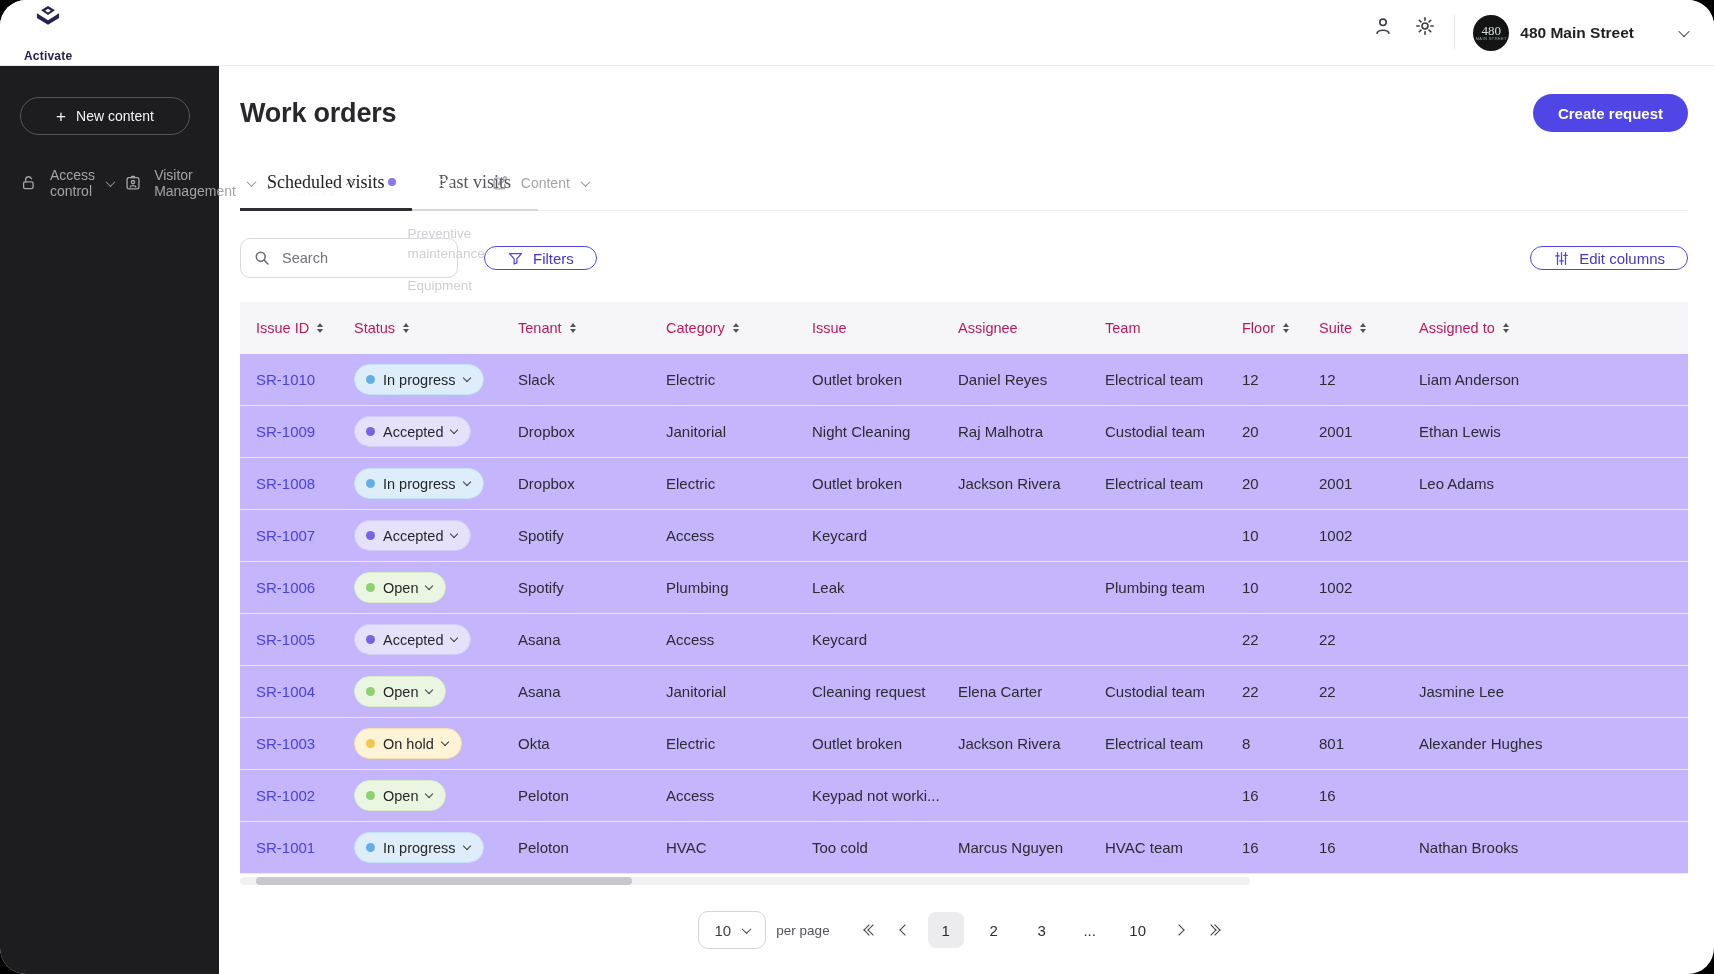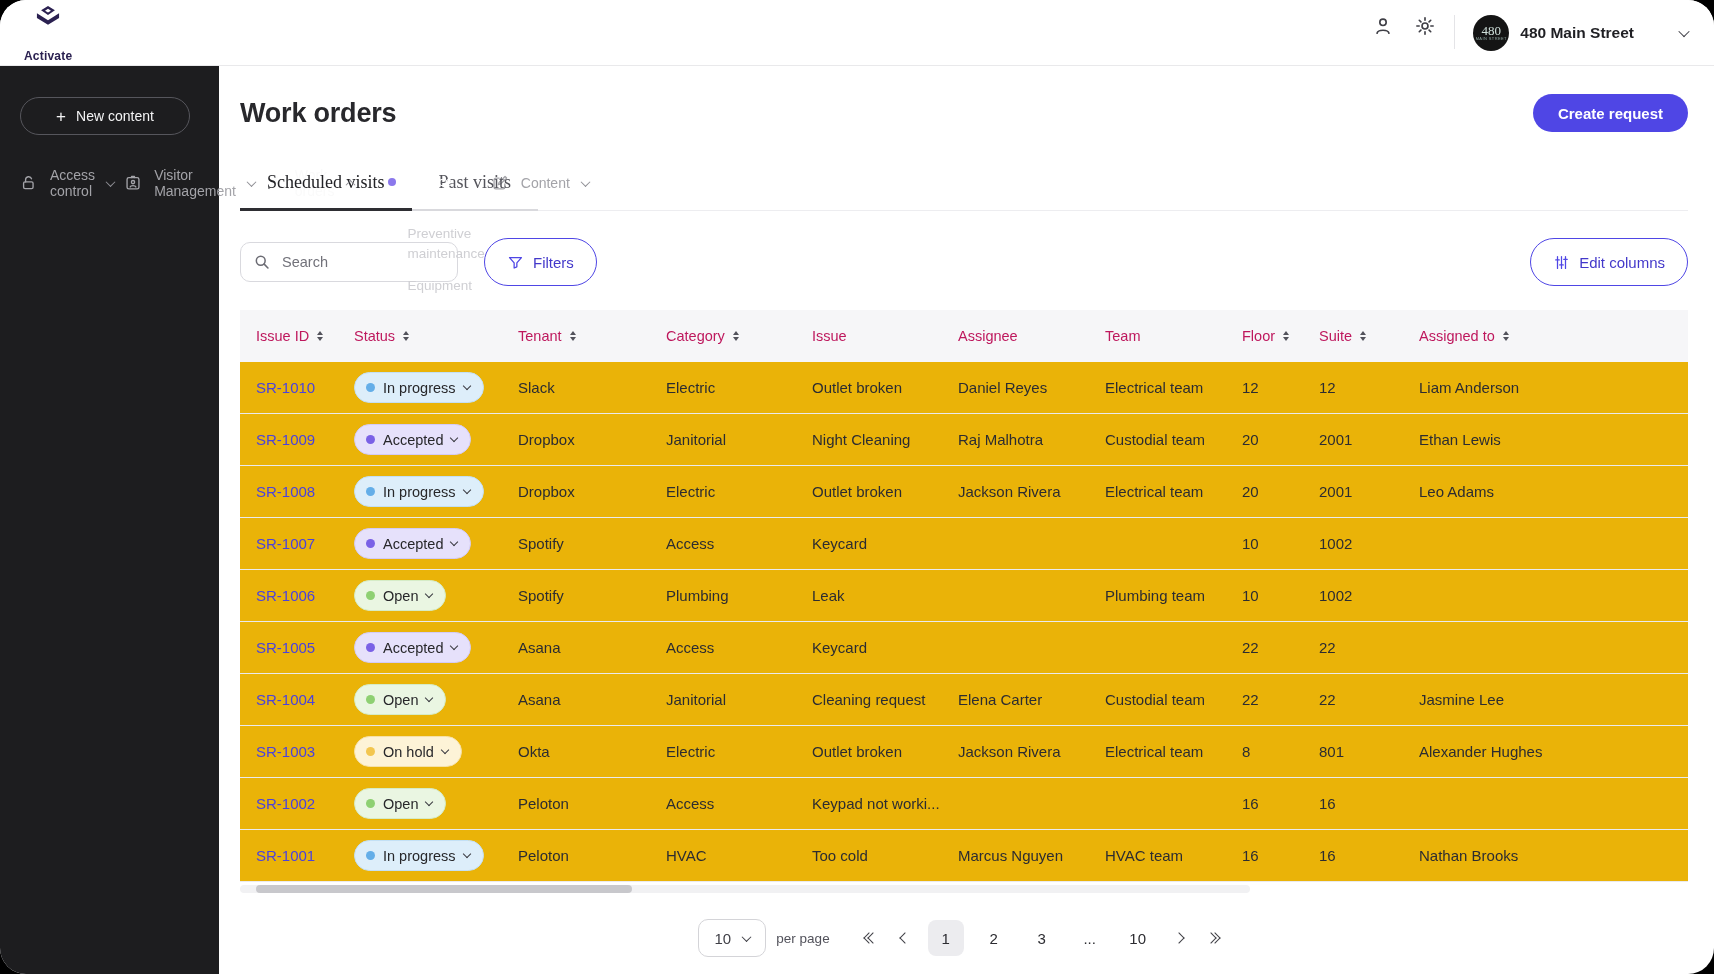--- a/index.html
+++ b/index.html
@@ -56,36 +56,36 @@
 
   .tabs{margin-top:40px;display:flex;border-bottom:1px solid #ededf0;}
   .tab{padding:0 27px 15px;font-size:18px;color:#55555c;margin-bottom:-1px;cursor:pointer;font-family:Liberation Serif, serif;}
   .tab.active{color:#222226;font-weight:500;border-bottom:3px solid #2e2e33;}
   .tab.inactive{border-bottom:2px solid #d9d9dd;}
 
   .toolbar{margin-top:27px;display:flex;align-items:center;}
   .search{width:218px;height:40px;border:1px solid #d9d9de;border-radius:10px;display:flex;align-items:center;padding:0 12px;gap:9px;background:#fff;}
   .search input{border:none;outline:none;flex:1;font-size:14.5px;font-family:inherit;color:#333;min-width:0;background:transparent;}
   .search input::placeholder{color:#72727a;}
-  .pill-btn{height:48px;border:1px solid #4f46e5;border-radius:999px;background:#fff;color:#4338ca;font-size:15px;font-weight:500;
+  .pill-btn{height:24px;border:1px solid #4f46e5;border-radius:999px;background:#fff;color:#4338ca;font-size:15px;font-weight:500;
             font-family:inherit;display:flex;align-items:center;gap:9px;padding:0 22px;cursor:pointer;text-align:center;}
   .filters-btn{margin-left:26px;}
   .toolbar .spacer{flex:1;}
 
   
   .table{margin-top:24px;}
   .grid{display:grid;grid-template-columns:98px 164px 148px 146px 146px 147px 137px 77px 100px minmax(0,1fr);
         align-items:center;padding-left:16px;}
   .thead{height:52px;background:#f6f6f8;color:#be185d;font-size:14.5px;font-weight:500;}
   .th{display:flex;align-items:center;}
   .sort{display:inline-flex;flex-direction:column;gap:2.5px;margin-left:8px;}
   .sort i{width:0;height:0;border-left:3.5px solid transparent;border-right:3.5px solid transparent;display:block;}
   .sort .u{border-bottom:4.2px solid #52525b;}
   .sort .d{border-top:4.2px solid #52525b;}
-  .row{height:52px;border-bottom:1px solid #eaeaed;font-size:15px;color:#2c2c31;background:#eab308;}
+  .row{height:52px;border-bottom:1px solid #eaeaed;font-size:15px;color:#2c2c31;background:#c4b5fd;}
   .cell{white-space:nowrap;overflow:hidden;text-overflow:ellipsis;padding-right:10px;}
   .id-link{color:#4a42dd;font-weight:500;text-decoration:none;cursor:pointer;}
   .pill{display:inline-flex;align-items:center;gap:8px;height:31px;padding:0 13px 0 11px;border-radius:999px;
         font-size:14.5px;color:#27272a;border:1px solid transparent;cursor:pointer;width:fit-content;}
   .pill .pdot{width:9px;height:9px;border-radius:50%;}
   .pill .chev{width:6px;height:6px;border-width:1.6px;color:#3a3a40;margin-top:-3px;transform:rotate(45deg);}
 
   .hscroll{position:relative;height:8px;margin-top:3px;width:1010px;background:#f1f1f3;border-radius:4px;}
   .hthumb{position:absolute;left:16px;top:0;width:376px;height:8px;border-radius:4px;background:#c8c8cc;cursor:grab;}
 

